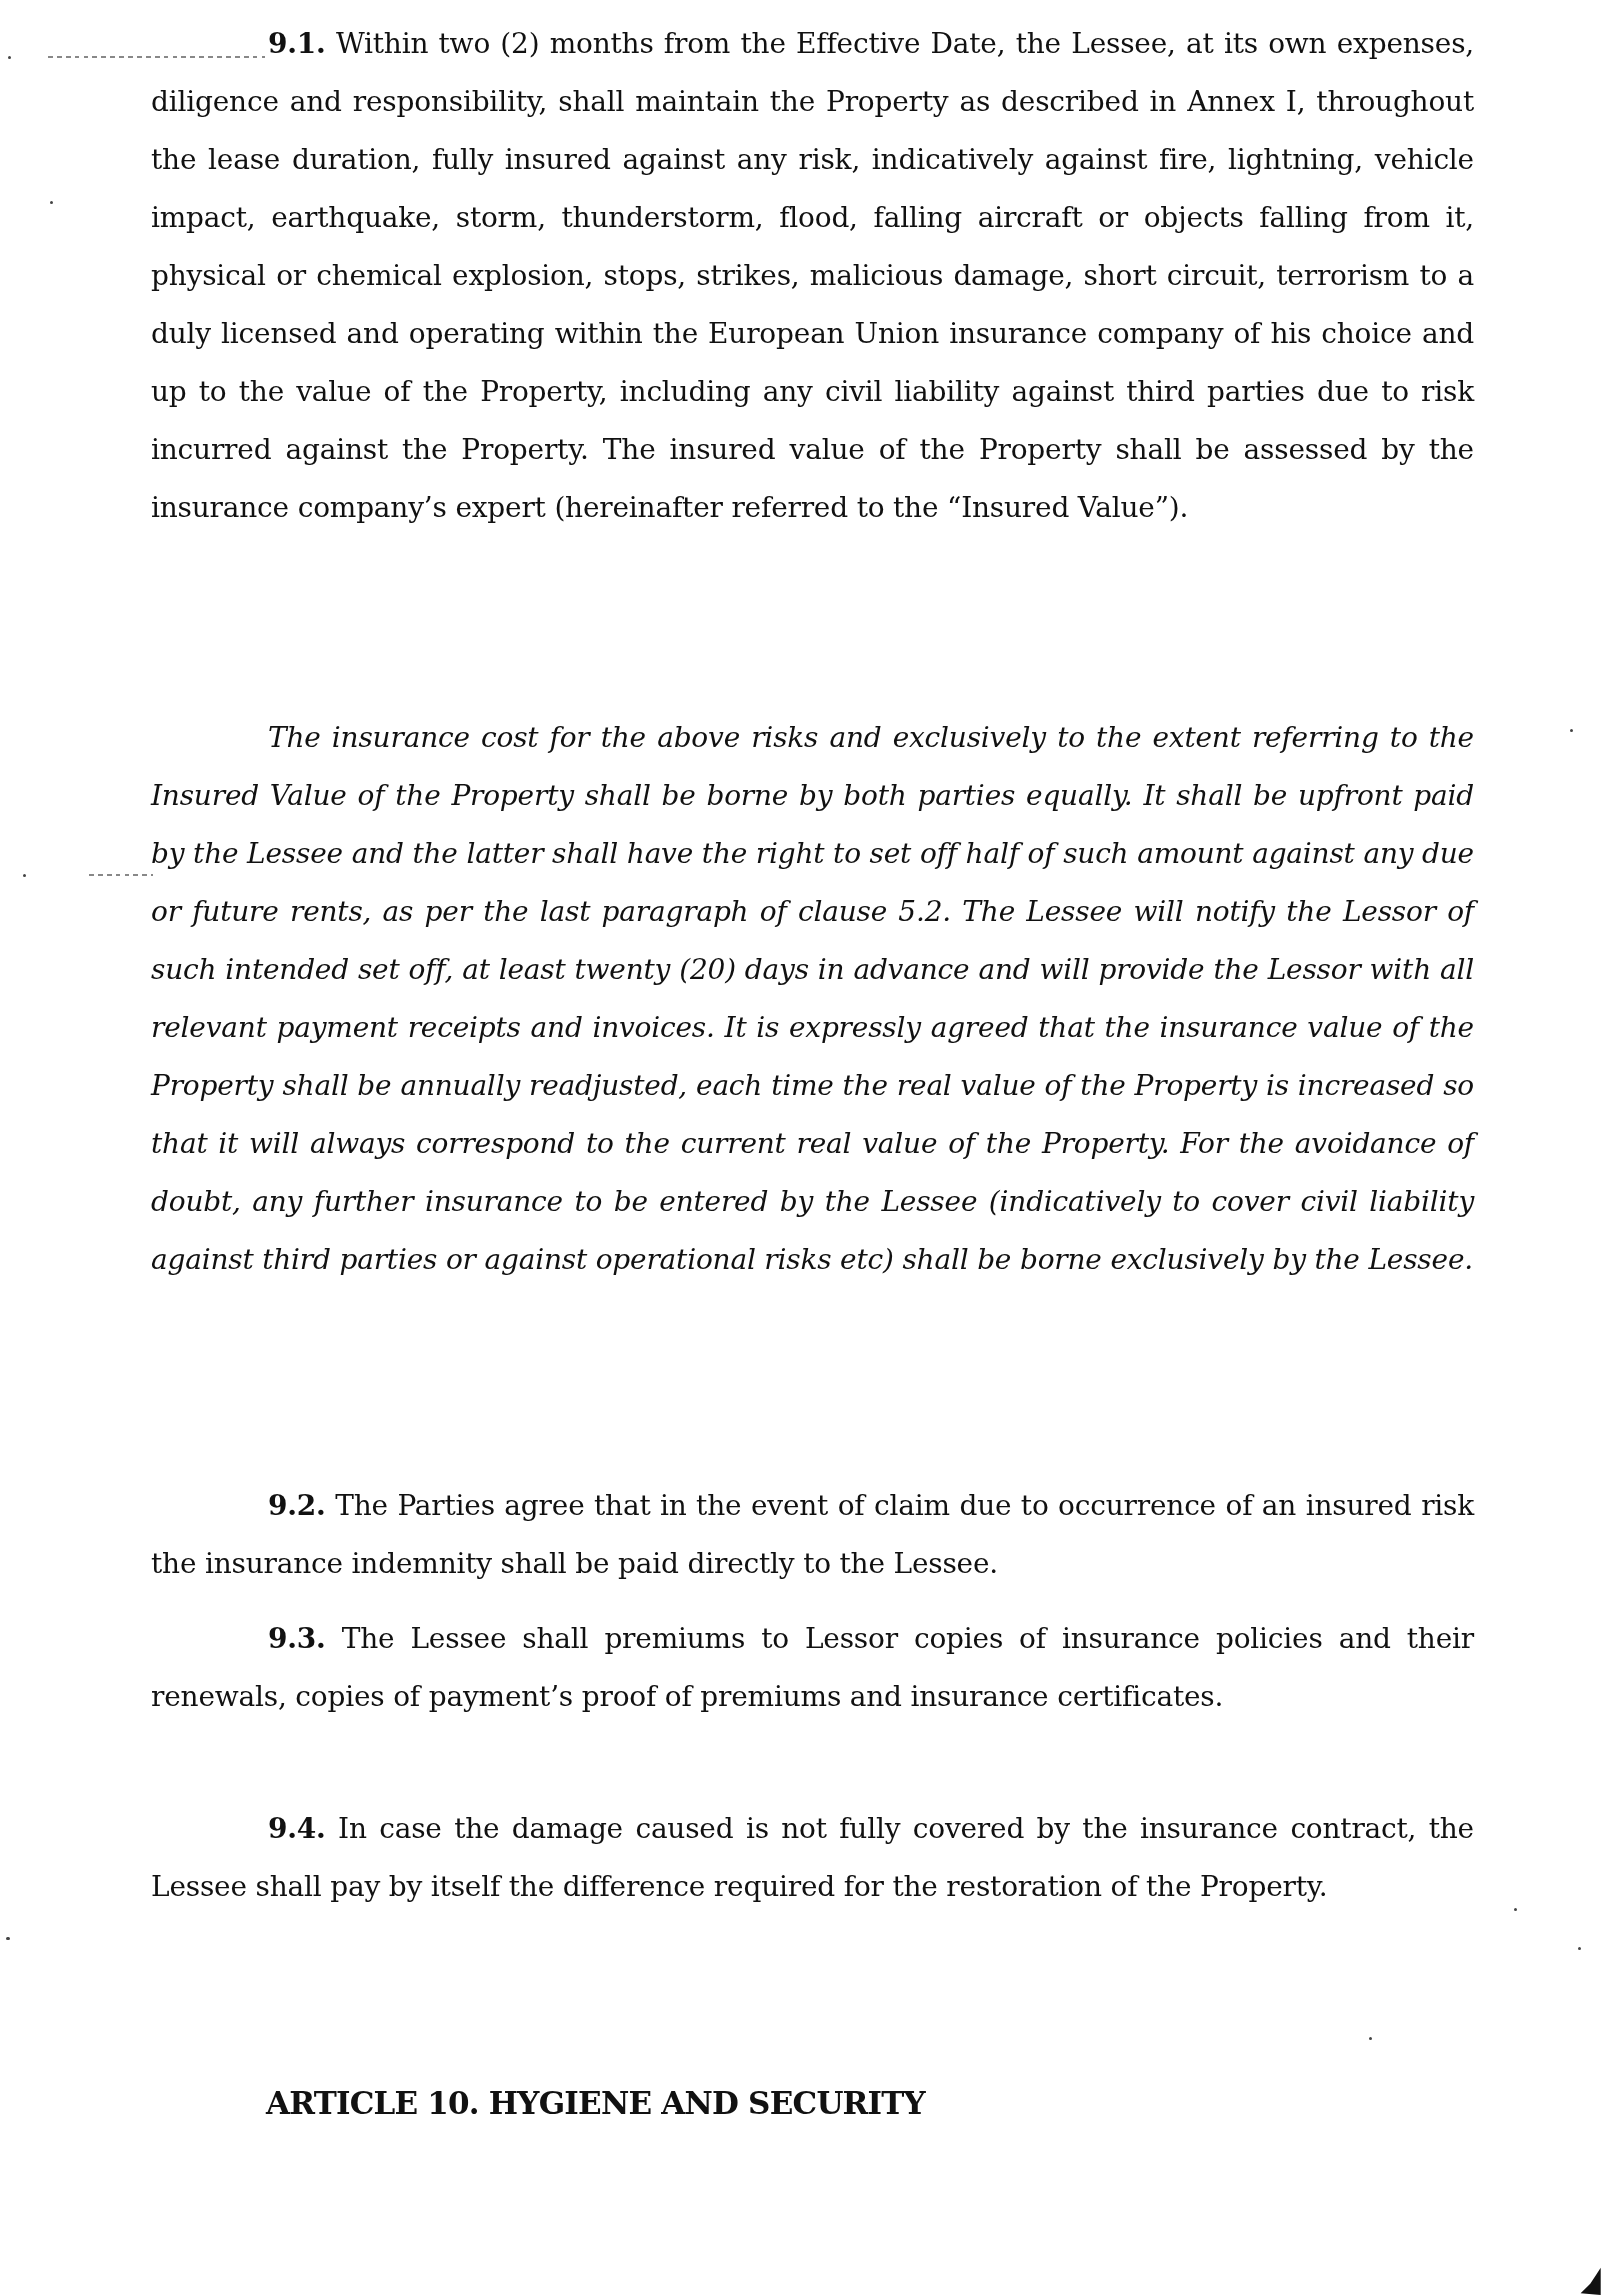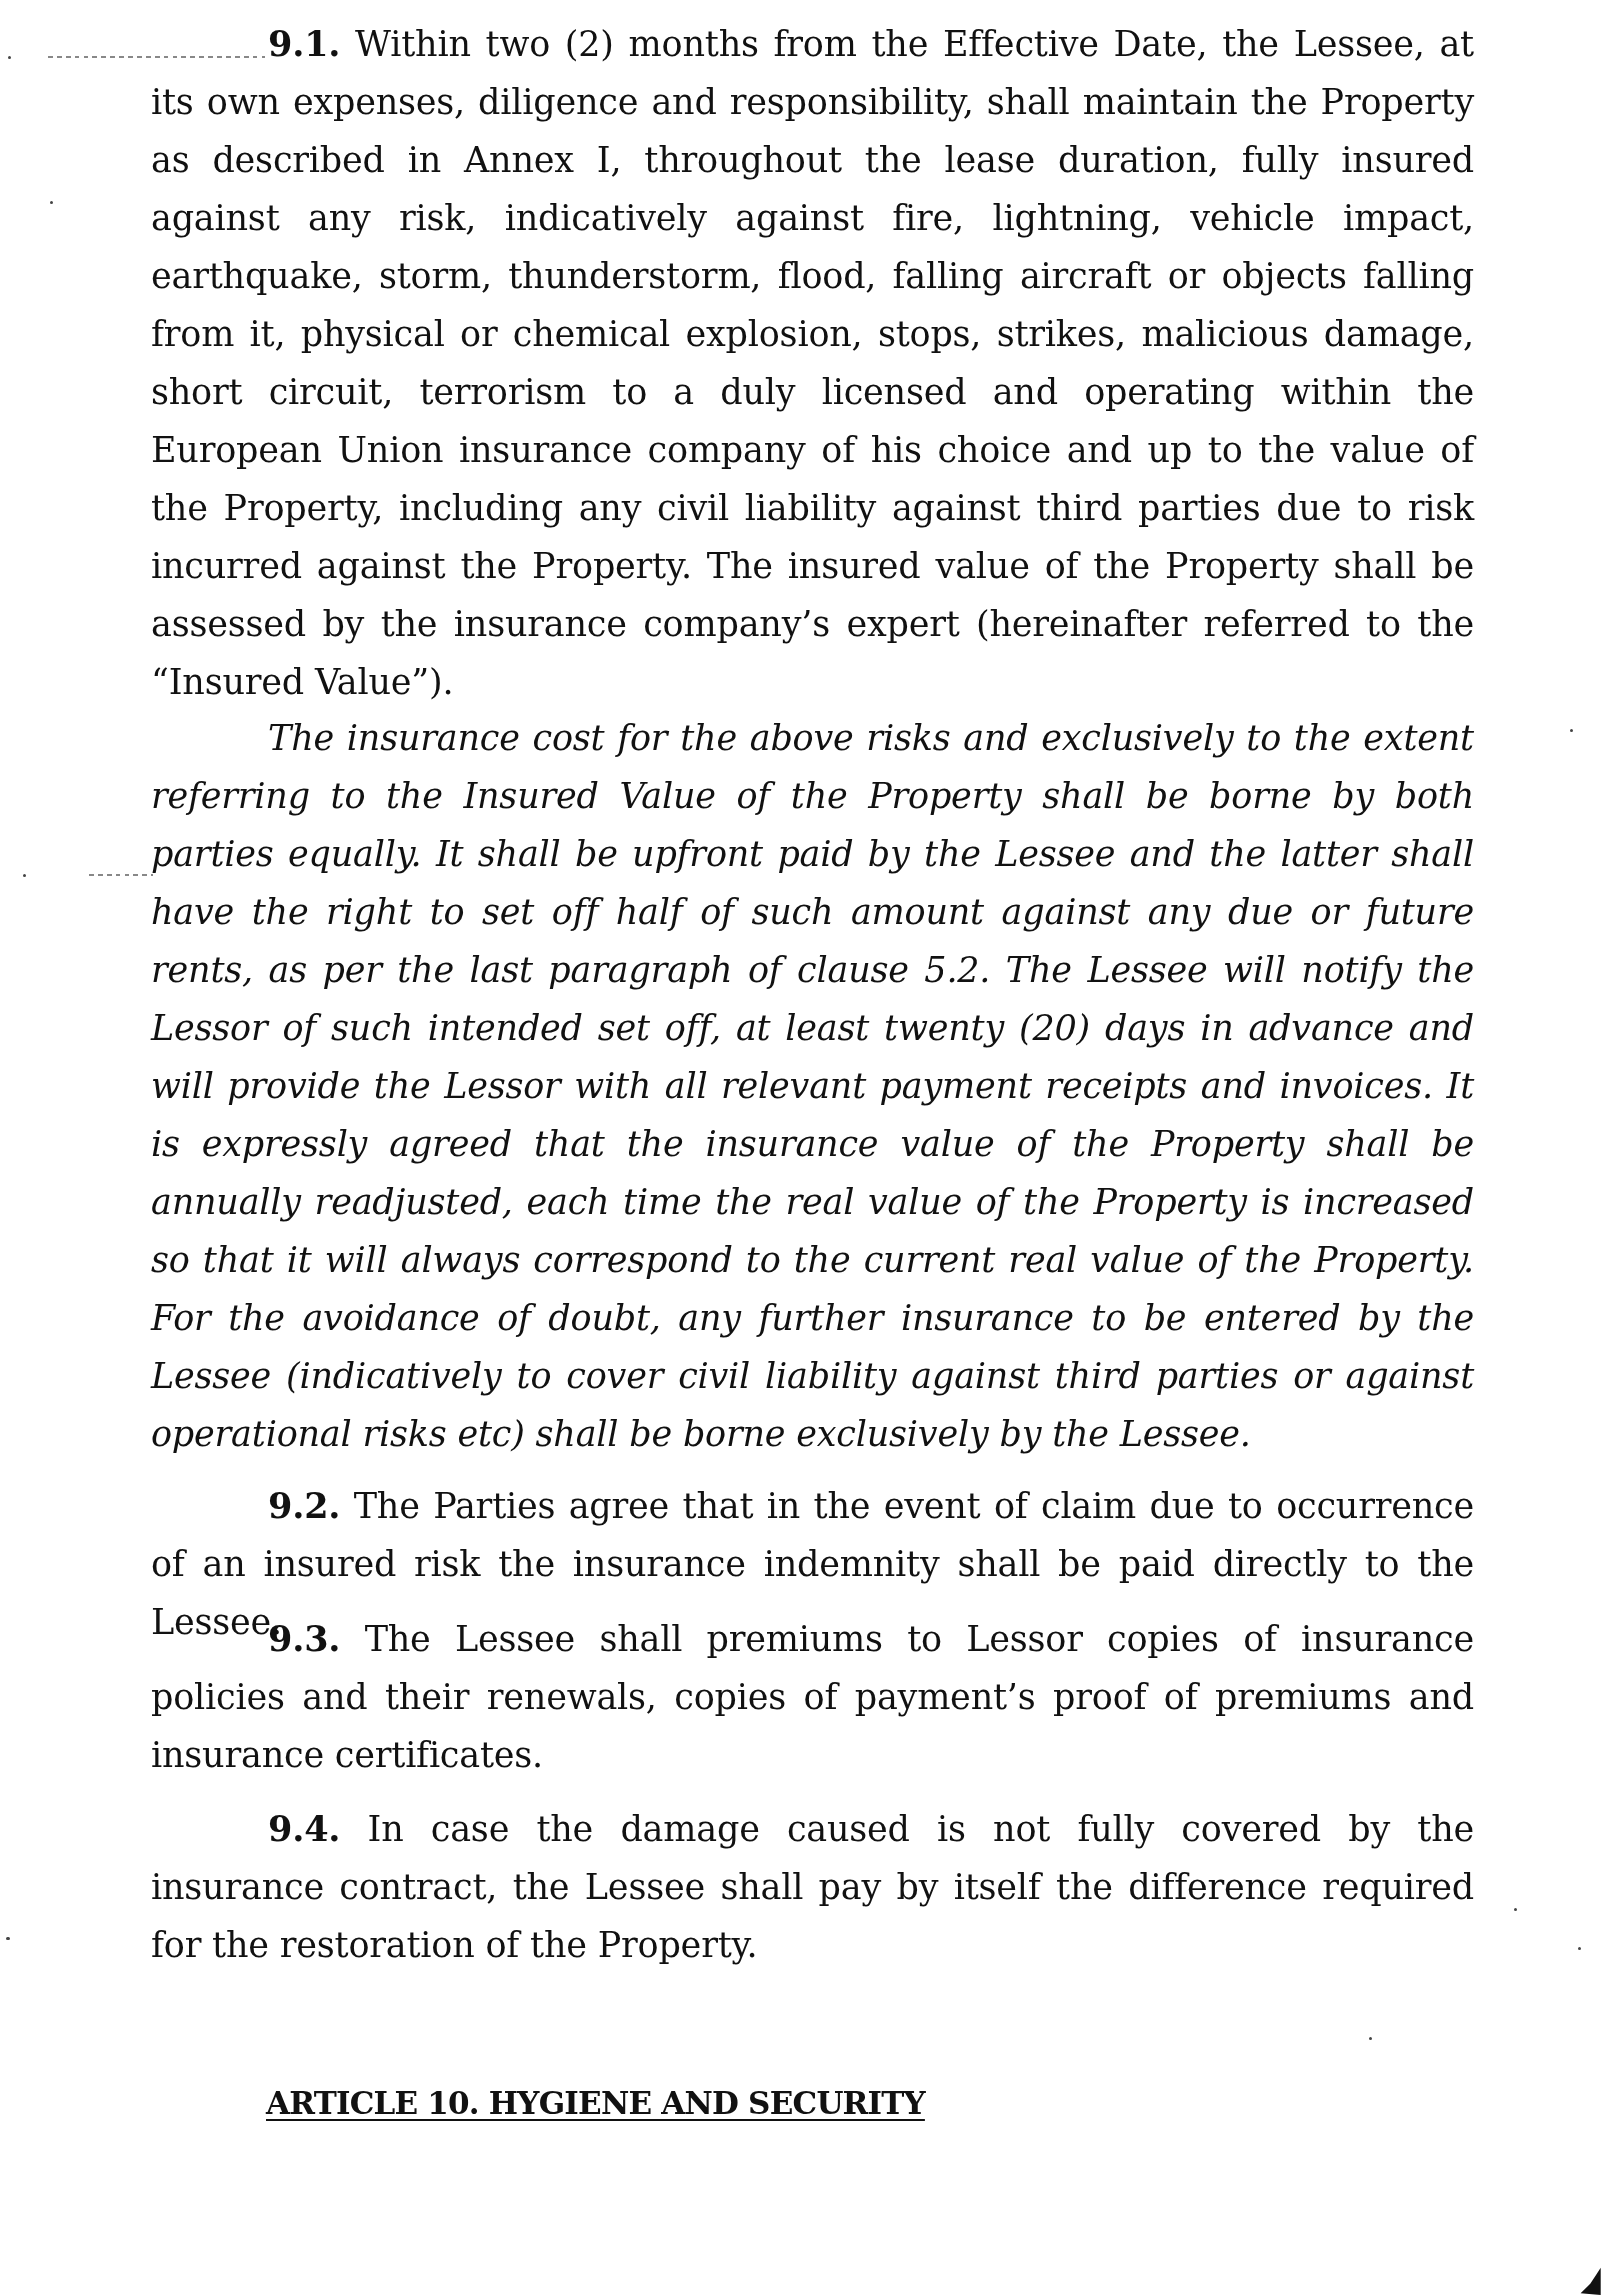--- a/index.html
+++ b/index.html
@@ -18,40 +18,39 @@
   .page {
     position: absolute;
     left: 0; top: 0;
     width: 1601px;
     height: 2295px;
   }
   .block {
     position: absolute;
     left: 151px;
     width: 1323px;
-    font-size: 35px;
+    font-size: 28px;
     line-height: 58px;
     text-align: justify;
     letter-spacing: -0.2px;
   }
   .block p {
     margin: 0;
     text-indent: 117px;
   }
   .num {
     font-weight: bold;
   }
   .heading {
     position: absolute;
     left: 266px;
     top: 2079px;
     font-size: 31px;
     line-height: 48px;
     font-weight: bold;
-    text-decoration: underline;
     text-decoration-thickness: 2.4px;
     text-underline-offset: 4.8px;
     letter-spacing: -0.8px;
   }
   .noise {
     position: absolute;
     height: 1.6px;
     background: repeating-linear-gradient(90deg, #555 0 4.8px, transparent 4.8px 8.9px);
     opacity: 0.7;
   }

